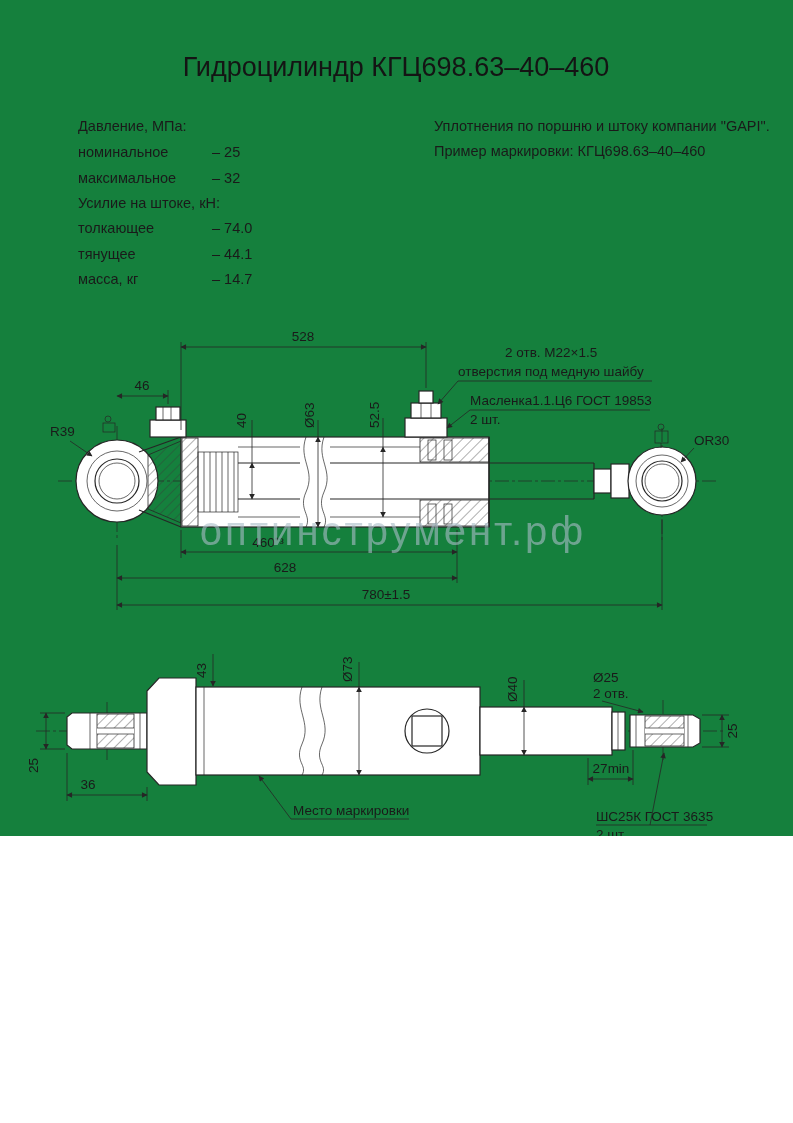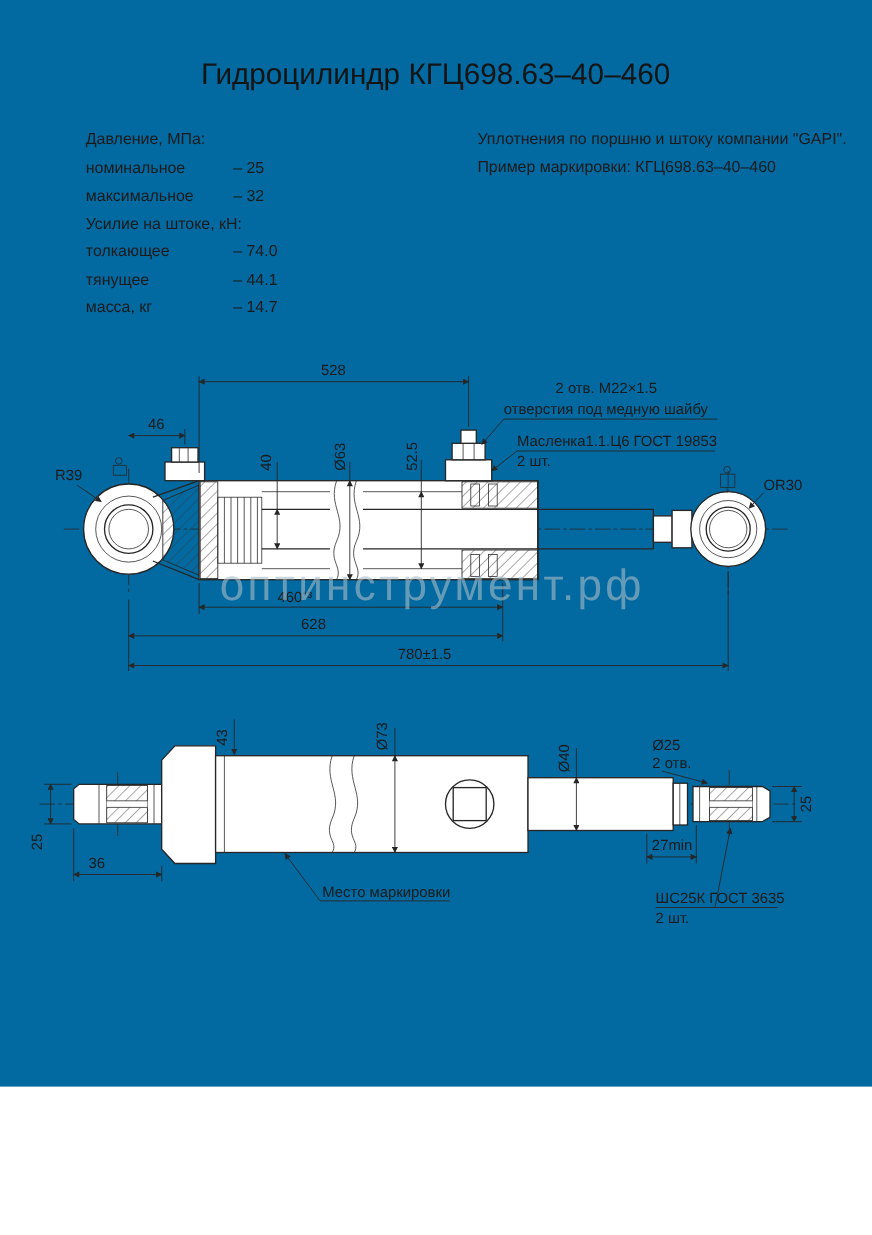--- a/index.html
+++ b/index.html
@@ -1,16 +1,16 @@
 <!DOCTYPE html>
 <html><head>
 <meta charset="utf-8">
 <style>
   html,body{margin:0;padding:0;background:#ffffff;}
-  .page{width:793px;height:988px;position:relative;background:#0369a1;
+  .page{width:793px;height:836px;position:relative;background:#15803d;
         font-family:"Liberation Sans",sans-serif;overflow:hidden;}
   svg{display:block;}
   .title{font-family:"Liberation Sans",sans-serif;font-size:27px;fill:#141414;}
   .spec{font-family:"Liberation Sans",sans-serif;font-size:14.5px;fill:#1a1a1a;}
   .dtxt{font-family:"Liberation Sans",sans-serif;font-size:13.5px;fill:#1a1a1a;}
   .wm{font-family:"Liberation Sans",sans-serif;font-size:40px;fill:#a9bdc8;opacity:.6;letter-spacing:3px;}
   .ol{fill:none;stroke:#262626;stroke-width:1.2;}
   .olf{fill:#ffffff;stroke:#262626;stroke-width:1.2;}
   .thin{fill:none;stroke:#262626;stroke-width:0.7;}
   .dim{fill:none;stroke:#262626;stroke-width:0.8;}

